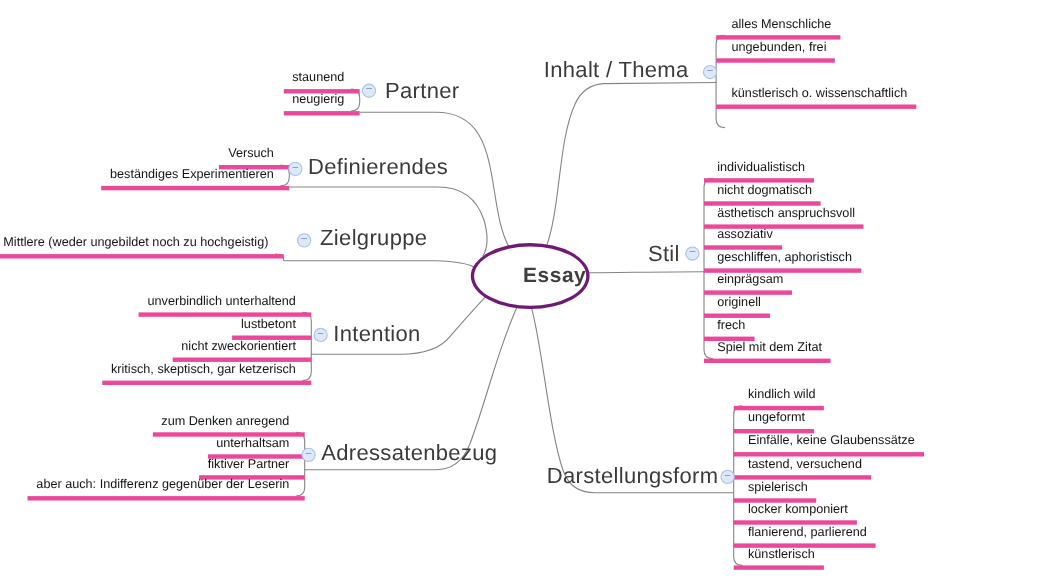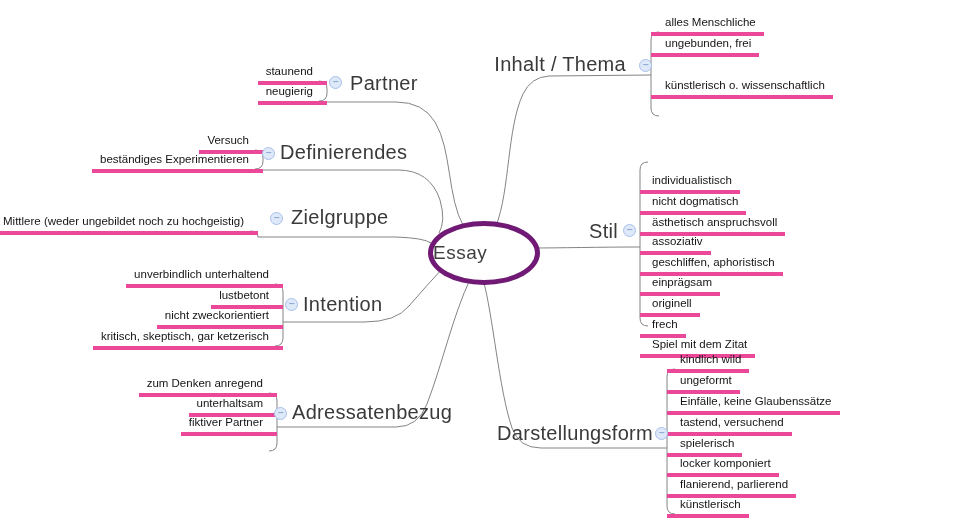--- a/index.html
+++ b/index.html
@@ -7,39 +7,39 @@
     position:relative;width:966px;height:527px;background:#ffffff;overflow:hidden;
     font-family:"Liberation Sans","DejaVu Sans",sans-serif;
   }
   #edges{position:absolute;left:0;top:0;z-index:0;}
   .leaf{
     position:absolute;height:18px;line-height:17px;font-size:11.5px;color:#141414;
     border-bottom:4px solid #ec4899;white-space:nowrap;z-index:2;
   }
   .leaf.l{text-align:right;padding:0 14px 0 8px;}
   .leaf.r{text-align:left;padding:0 8px 0 14px;}
-  .leaf.r2{padding-left:12px;margin-top:28px;}
+  .leaf.r2{padding-left:12px;}
   .leaf.r3{padding-left:13px;}
   .blabel{
     position:absolute;height:16px;line-height:16px;font-size:20px;color:#3a3a3a;
     letter-spacing:.3px;white-space:nowrap;z-index:2;text-align:right;
   }
   .fold{
     position:absolute;width:13px;height:13px;border-radius:50%;
     background:#dde8f8;border:1px solid #a9c0ea;box-sizing:border-box;z-index:3;
     cursor:pointer;
   }
   .fold span{
     display:block;width:100%;height:100%;line-height:10px;text-align:center;
     font-size:10px;color:#7f9ccc;font-family:"DejaVu Sans Mono",monospace;
   }
   #root{
     position:absolute;left:428px;top:221px;width:102px;height:54px;
-    background:#ffffff;border:5px solid #701a75;border-radius:50%;
-    text-align:left;line-height:54px;font-size:19px;font-weight:normal;color:#3f3f3f;
+    background:#ffffff;border:3px solid #701a75;border-radius:50%;
+    text-align:right;line-height:54px;font-size:19px;font-weight:bold;color:#3f3f3f;
     letter-spacing:.5px;z-index:2;
   }
 </style>
 </head>
 <body>
 
 <div id="canvas">
 
   <svg id="edges" width="966" height="527" viewBox="0 0 966 527" fill="none" stroke="#848484" stroke-width="1">
 
@@ -99,20 +99,21 @@
   <div class="leaf l" style="right:683px;top:307px">nicht zweckorientiert</div>
   <div class="leaf l" style="right:683px;top:328px">kritisch, skeptisch, gar ketzerisch</div>
 
   <div class="blabel" style="left:292px;top:404px">Adressatenbezug</div>
   <div class="fold" style="left:274px;top:407px">
       <span>−</span>
     </div>
   <div class="leaf l" style="right:689px;top:375px">zum Denken anregend</div>
   <div class="leaf l" style="right:689px;top:395px">unterhaltsam</div>
   <div class="leaf l" style="right:689px;top:414px">fiktiver Partner</div>
+  <div class="leaf l" style="right:689px;top:433px">aber auch: Indifferenz gegenüber der Leserin</div>
 
   <div class="blabel" style="right:340px;top:56px">Inhalt / Thema</div>
   <div class="fold" style="left:639px;top:59px">
       <span>−</span>
     </div>
   <div class="leaf r" style="left:651px;top:14px">alles Menschliche</div>
   <div class="leaf r" style="left:651px;top:35px">ungebunden, frei</div>
   <div class="leaf r" style="left:651px;top:77px">künstlerisch o. wissenschaftlich</div>
 
   <div class="blabel" style="right:348px;top:223px">Stil</div>

